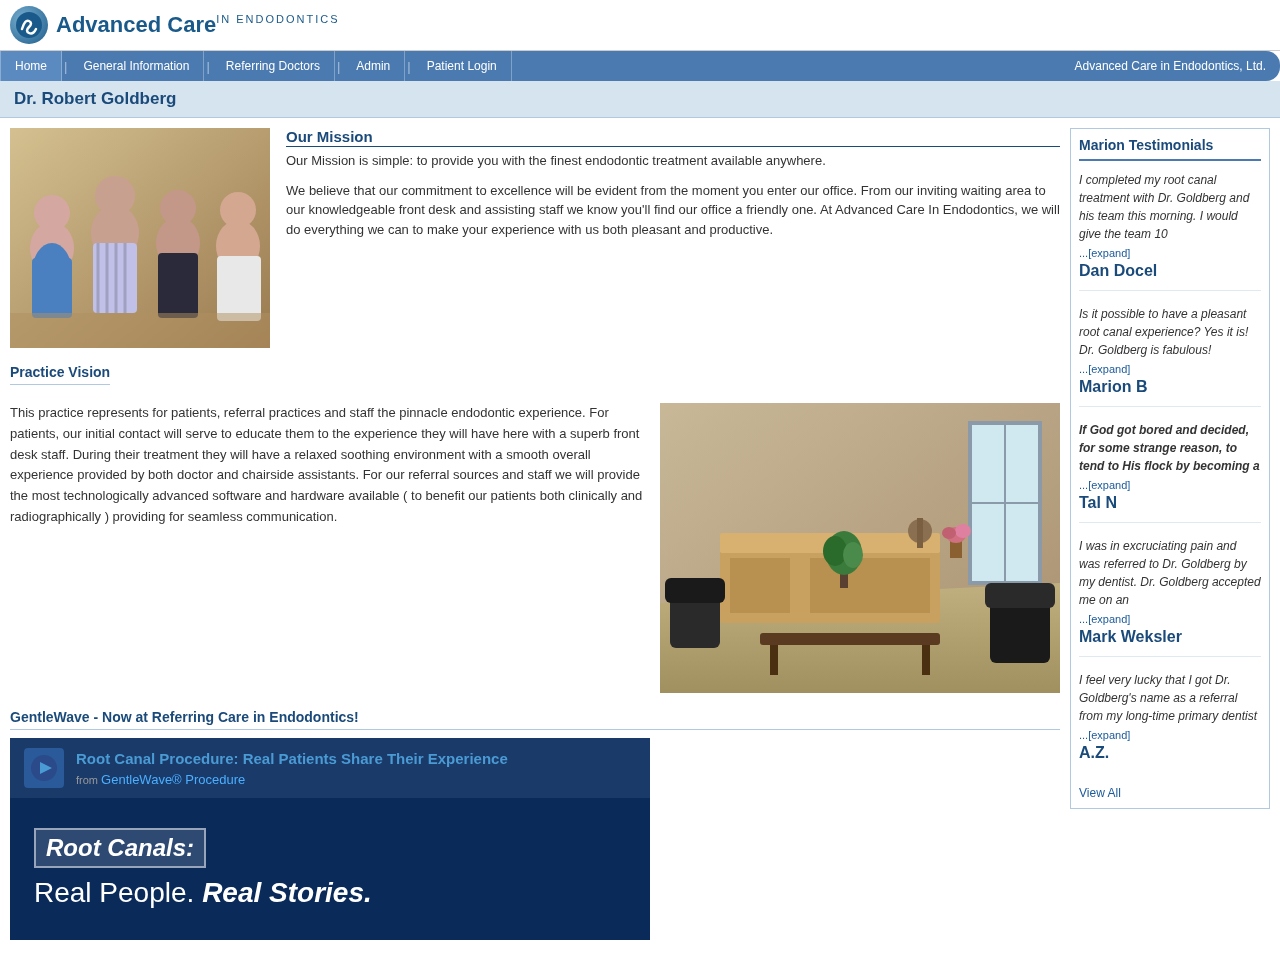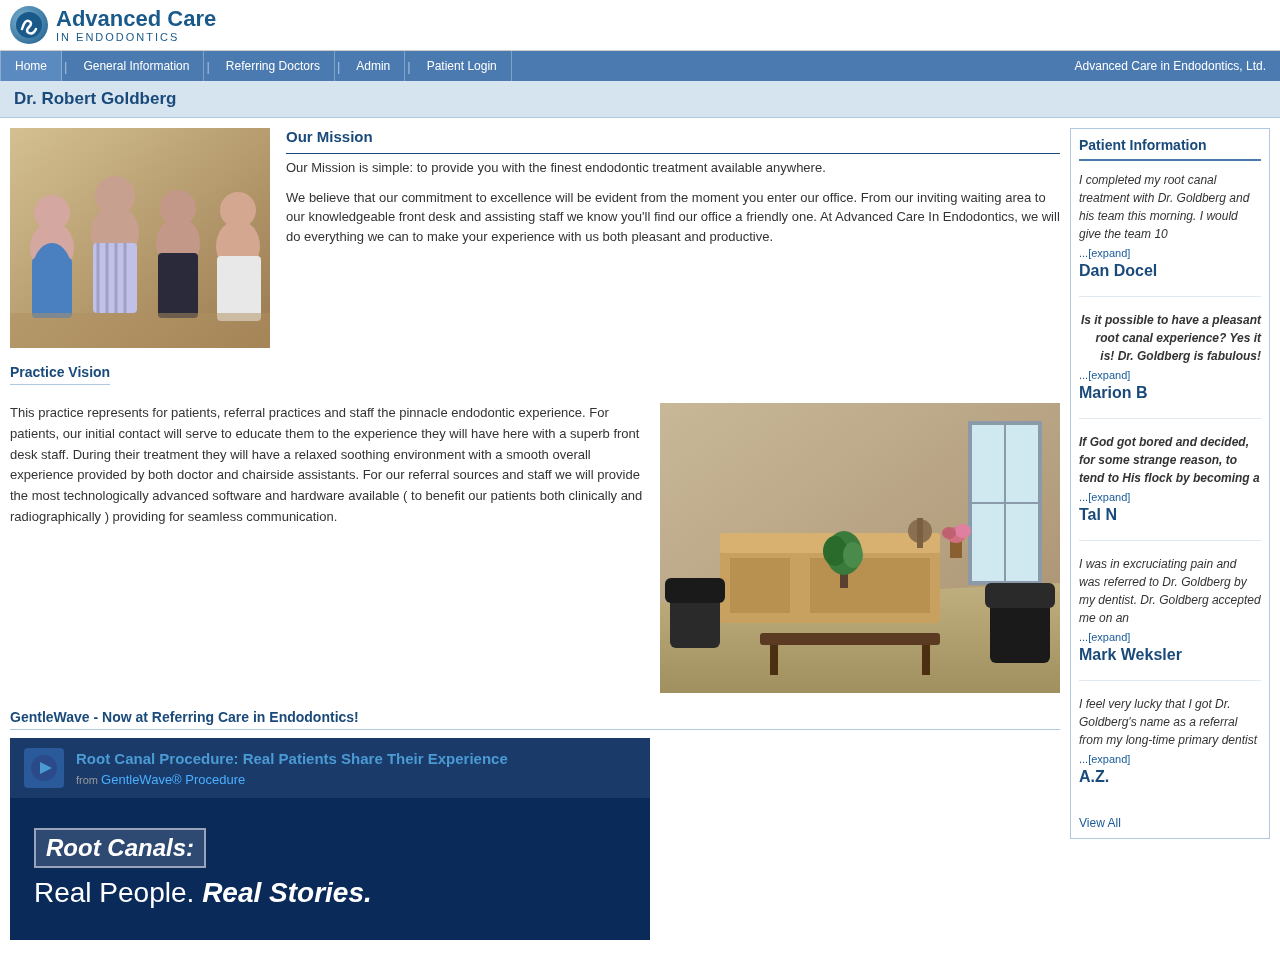--- a/index.html
+++ b/index.html
@@ -2,46 +2,46 @@
 <html><head>
   <meta charset="utf-8">
   <style>
     * { margin: 0; padding: 0; box-sizing: border-box; }
     body { font-family: Arial, sans-serif; font-size: 13px; color: #333; background: #fff; width: 1280px; }
 
     
     #header { display: flex; align-items: center; padding: 6px 10px; background: #fff; border-bottom: 1px solid #ccc; }
     #logo-area { display: flex; align-items: center; gap: 8px; }
     #logo-circle { width: 38px; height: 38px; border-radius: 50%; background: radial-gradient(circle at 35% 35%, #7ab0d0, #1a5a8a); display: flex; align-items: center; justify-content: center; }
-    #logo-text-area { display: flex; flex-direction: column; }
+    #logo-text-area { display: flex; flex-direction: row; }
     #logo-title { font-size: 22px; font-weight: bold; color: #1a5a8a; line-height: 1.1; }
     #logo-subtitle { font-size: 11px; color: #1a5a8a; letter-spacing: 2px; text-transform: uppercase; }
 
     
-    #nav { background: #4a7ab0; padding: 0; display: flex; align-items: center; justify-content: space-between; height: 30px; }
+    #nav { background: #4a7ab0; padding: 0; display: flex; align-items: center; justify-content: space-between; height: 30px; border-radius: 14px; }
     #nav-left { display: flex; align-items: center; height: 100%; }
     #nav-left a { color: #fff; text-decoration: none; font-size: 12px; padding: 0 14px; height: 100%; display: flex; align-items: center; border-right: 1px solid rgba(255,255,255,0.3); }
     #nav-left a:first-child { background: #5a8ac0; border-left: 1px solid rgba(255,255,255,0.3); }
     #nav-right { color: #fff; font-size: 12px; padding-right: 14px; }
 
     
     #page-title-bar { background: #d6e4f0; padding: 8px 14px; border-bottom: 1px solid #b0c8e0; }
     #page-title-bar h1 { font-size: 17px; color: #1a4a7a; font-weight: bold; }
 
     
     #main-layout { display: flex; padding: 10px; gap: 10px; }
     #content-area { flex: 1; min-width: 0; }
     #sidebar { width: 200px; flex-shrink: 0; }
 
     
     #top-section { display: flex; gap: 16px; margin-bottom: 16px; }
     #team-photo { width: 260px; height: 220px; flex-shrink: 0; background: #c8b89a; position: relative; overflow: hidden; }
 
     #mission-text { flex: 1; }
-    #mission-title { font-size: 15px; color: #1a4a7a; font-weight: bold; margin-bottom: 4px; border-bottom: 1px solid #1a4a7a; padding-bottom: 8px; }
+    #mission-title { font-size: 15px; color: #1a4a7a; font-weight: bold; margin-bottom: 4px; border-bottom: 1px solid #1a4a7a; padding-bottom: 1px; }
     #mission-p1 { margin-bottom: 10px; line-height: 1.5; color: #333; }
     #mission-p2 { line-height: 1.5; color: #333; }
 
     
     #vision-section { margin-bottom: 16px; }
     #vision-title { font-size: 14px; color: #1a4a7a; font-weight: bold; margin-bottom: 18px; border-bottom: 1px solid #b0c8e0; padding-bottom: 4px; display: inline-block; }
     #vision-content { display: flex; gap: 16px; }
     #vision-text { flex: 1; line-height: 1.6; color: #333; }
     #office-photo { width: 400px; height: 290px; flex-shrink: 0; background: #d0c0a8; overflow: hidden; }
 
@@ -56,21 +56,21 @@
     #video-body { flex: 1; background: #0a2a5a; display: flex; flex-direction: column; align-items: flex-start; justify-content: center; padding: 20px 24px; }
     #video-subtext { color: #fff; font-size: 28px; line-height: 1.2; }
     #video-subtext strong { font-weight: 900; font-style: italic; }
     #root-canals-box { background: rgba(255,255,255,0.15); border: 2px solid rgba(255,255,255,0.5); padding: 4px 10px; display: inline-block; margin-bottom: 8px; }
     #root-canals-label { color: #fff; font-size: 24px; font-style: italic; font-weight: bold; }
 
     
     #sidebar { padding: 0; }
     #testimonials-box { border: 1px solid #b0c8e0; padding: 8px; }
     #testimonials-header { font-size: 14px; font-weight: bold; color: #1a4a7a; border-bottom: 2px solid #4a7ab0; padding-bottom: 6px; margin-bottom: 10px; }
-    .testimonial { margin-bottom: 14px; border-bottom: 1px solid #e0e8f0; padding-bottom: 16px; }
+    .testimonial { margin-bottom: 14px; border-bottom: 1px solid #e0e8f0; padding-bottom: 10px; }
     .testimonial:last-of-type { border-bottom: none; }
     .testimonial-text { font-size: 12px; font-style: italic; color: #333; line-height: 1.5; margin-bottom: 4px; }
     .testimonial-expand { color: #1a5a9a; font-size: 11px; text-decoration: none; display: block; }
     .testimonial-author { font-size: 16px; font-weight: bold; color: #1a4a7a; margin-top: 3px; }
     #view-all-link { color: #1a5a9a; font-size: 12px; text-decoration: none; display: block; margin-top: 6px; }
   </style>
 </head>
 <body>
 
 <div id="header">
@@ -240,30 +240,30 @@
             <span>Real People.</span> <strong>Real Stories.</strong>
           </div>
         </div>
       </div>
     </div>
 
   </div>
 
   <div id="sidebar">
     <div id="testimonials-box">
-      <div id="testimonials-header">Patient Information</div>
+      <div id="testimonials-header">Marion Testimonials</div>
 
       <div class="testimonial">
         <div class="testimonial-text">I completed my root canal treatment with Dr. Goldberg and his team this morning. I would give the team 10</div>
         <a class="testimonial-expand">...[expand]</a>
         <div class="testimonial-author">Dan Docel</div>
       </div>
 
       <div class="testimonial">
-        <div class="testimonial-text" style="font-weight:bold;text-align:right;">Is it possible to have a pleasant root canal experience? Yes it is!  Dr. Goldberg is fabulous!</div>
+        <div class="testimonial-text" style="font-weight:normal;">Is it possible to have a pleasant root canal experience? Yes it is!  Dr. Goldberg is fabulous!</div>
         <a class="testimonial-expand">...[expand]</a>
         <div class="testimonial-author">Marion B</div>
       </div>
 
       <div class="testimonial">
         <div class="testimonial-text" style="font-weight:bold;">If God got bored and decided, for some strange reason, to tend to His flock by becoming a</div>
         <a class="testimonial-expand">...[expand]</a>
         <div class="testimonial-author">Tal N</div>
       </div>
 

